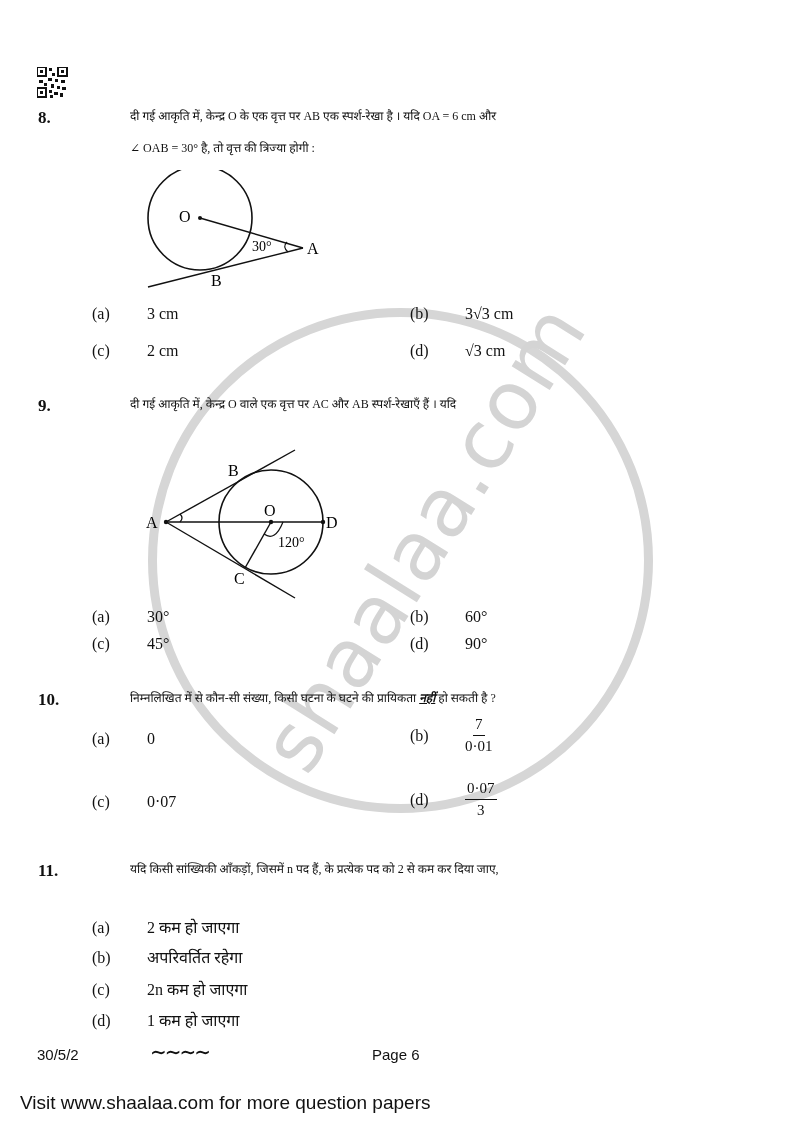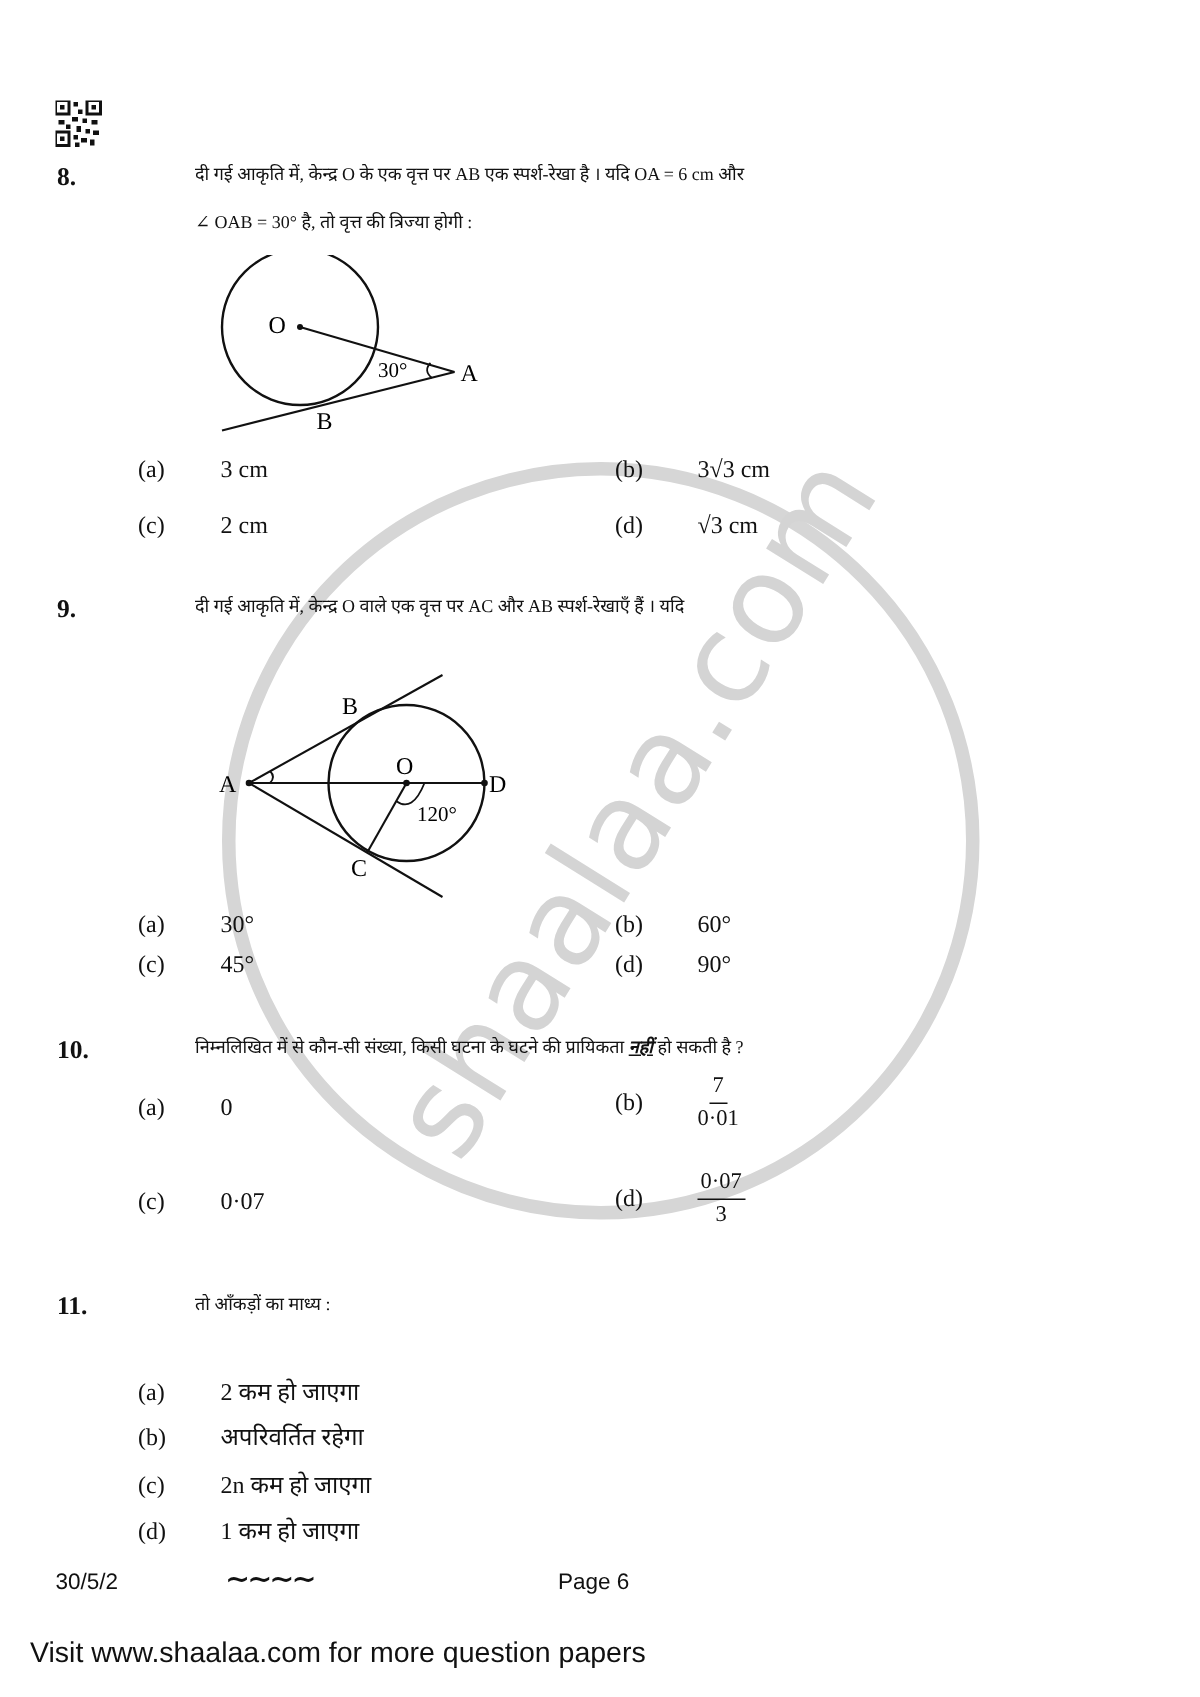--- a/index.html
+++ b/index.html
@@ -142,21 +142,21 @@
 </div>
 <div class="opt" style="left:410px;top:780px">
   <span class="lbl" style="vertical-align:middle">(d)</span><span class="frac">
       <span class="num">0·07</span>
       <span class="den">3</span>
     </span>
 </div>
 
 <div class="qnum" style="top:861px">11.</div>
 <div class="qtext" style="top:853px">
-  <div>तो आँकड़ों का माध्य :</div>
+  <div>यदि किसी सांख्यिकी आँकड़ों, जिसमें n पद हैं, के प्रत्येक पद को 2 से कम कर दिया जाए,</div>
 </div>
 
 <div class="opt" style="left:92px;top:916px">
   <span class="lbl">(a)</span><span>2 कम हो जाएगा</span>
 </div>
 <div class="opt" style="left:92px;top:946px">
   <span class="lbl">(b)</span><span>अपरिवर्तित रहेगा</span>
 </div>
 <div class="opt" style="left:92px;top:978px">
   <span class="lbl">(c)</span><span>2n कम हो जाएगा</span>

